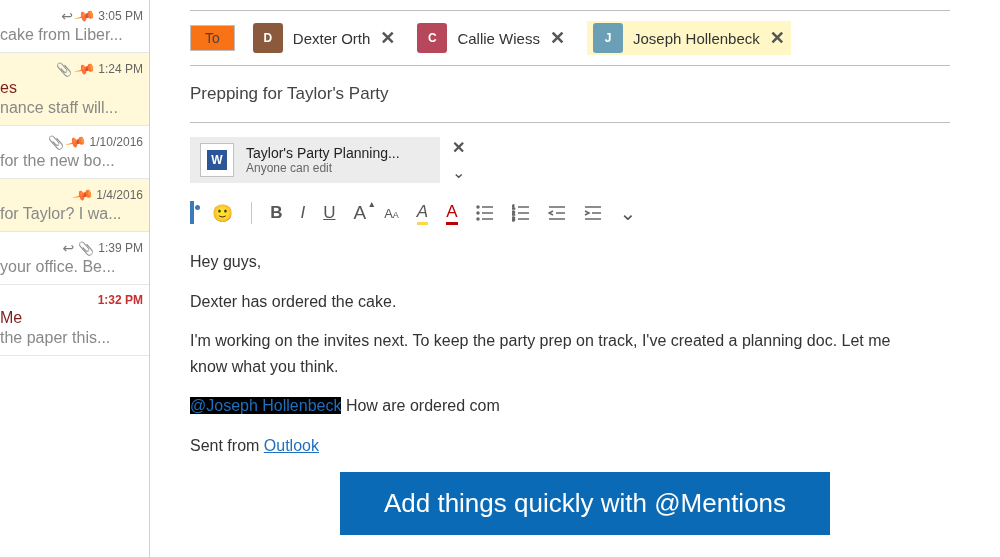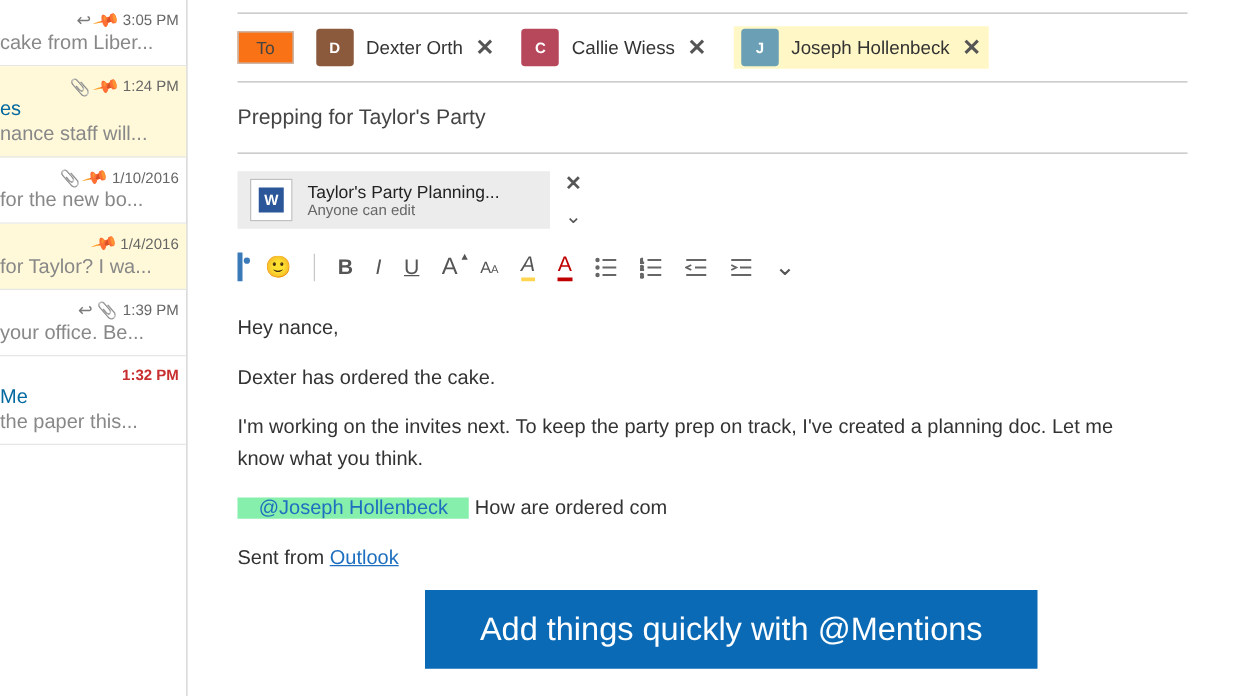--- a/index.html
+++ b/index.html
@@ -36,21 +36,21 @@
     justify-content: flex-end;
     align-items: center;
     gap: 4px;
     margin-bottom: 2px;
   }
   .meta-time { font-size: 12px; color: #666; }
   .meta-time.red { color: #c82e2e; font-weight: 600; }
   .pin { color: #c82e2e; font-size: 14px; transform: rotate(30deg); display:inline-block;}
   .clip { color: #7a7a7a; font-size: 13px; }
   .reply-arrow { color: #7a7a7a; font-size: 14px; }
-  .msg-title { font-size: 16px; color: #0369a1; margin-bottom: 2px; }
+  .msg-title { font-size: 16px; color: #7f1d1d; margin-bottom: 2px; }
   .msg-prev { font-size: 16px; color: #888; white-space: nowrap; overflow: hidden; text-overflow: ellipsis; }
 
   
   .compose {
     flex: 1;
     padding: 10px 10px 0 40px;
     position: relative;
   }
   .to-row {
     display: flex;
@@ -117,21 +117,21 @@
   .tb.hl{ background:linear-gradient(#fff,#fff); border-bottom:3px solid #ffd54f;}
   .tb-sep{ width:1px; height:22px; background:#c7c7c7;}
   .tb svg{ width:18px;height:18px;display:block;}
   .pict-icon{ width:20px;height:18px;border:2px solid #3a7ab8; position:relative;}
   .pict-icon::before{content:"";position:absolute;width:5px;height:5px;border-radius:50%;background:#3a7ab8;top:2px;left:3px;}
   .pict-icon::after{content:"";position:absolute;bottom:0;left:0;right:0;height:8px;background:linear-gradient(135deg,#3a7ab8 50%, transparent 50%), linear-gradient(45deg, transparent 50%, #3a7ab8 50%);}
   .emoji-icon{ font-size:20px;}
   
   .mail-body { margin-top:24px; font-size:16px; color:#333; line-height:1.6; padding-right:60px;}
   .mail-body p { margin-bottom:14px;}
-  .mention { background:#86efac; color:#1e6fbf; padding:0 17px;}
+  .mention { background:#000000; color:#1e6fbf; padding:0 0;}
   .ol-link { color:#1e6fbf; text-decoration:underline;}
   
   .banner {
     position:absolute; bottom:22px; left:190px; right:170px;
     background:#0A6AB6; color:#fff;
     font-size:26px; font-weight:300; text-align:center;
     padding:16px 10px;
   }
 </style>
 </head>
@@ -285,21 +285,21 @@
               <polyline points="1,7 5,9 1,11" fill="none"></polyline>
               <line x1="8" y1="9" x2="17" y2="9"></line>
               <line x1="1" y1="15" x2="17" y2="15"></line>
             </g>
           </svg>
       </span>
       <span class="tb" style="font-size:20px;">⌄</span>
     </div>
 
     <div class="mail-body">
-      <p>Hey nance,</p>
+      <p>Hey guys,</p>
       <p>Dexter has ordered the cake.</p>
       <p>I'm working on the invites next. To keep the party prep on track, I've created a planning doc. Let me know what you think.</p>
       <p><span class="mention">@Joseph Hollenbeck</span><span> How are ordered com</span></p>
       <p><span>Sent from </span><a href="#" class="ol-link">Outlook</a></p>
     </div>
 
     <div class="banner">Add things quickly with @Mentions</div>
   </div>
 </div>
 

